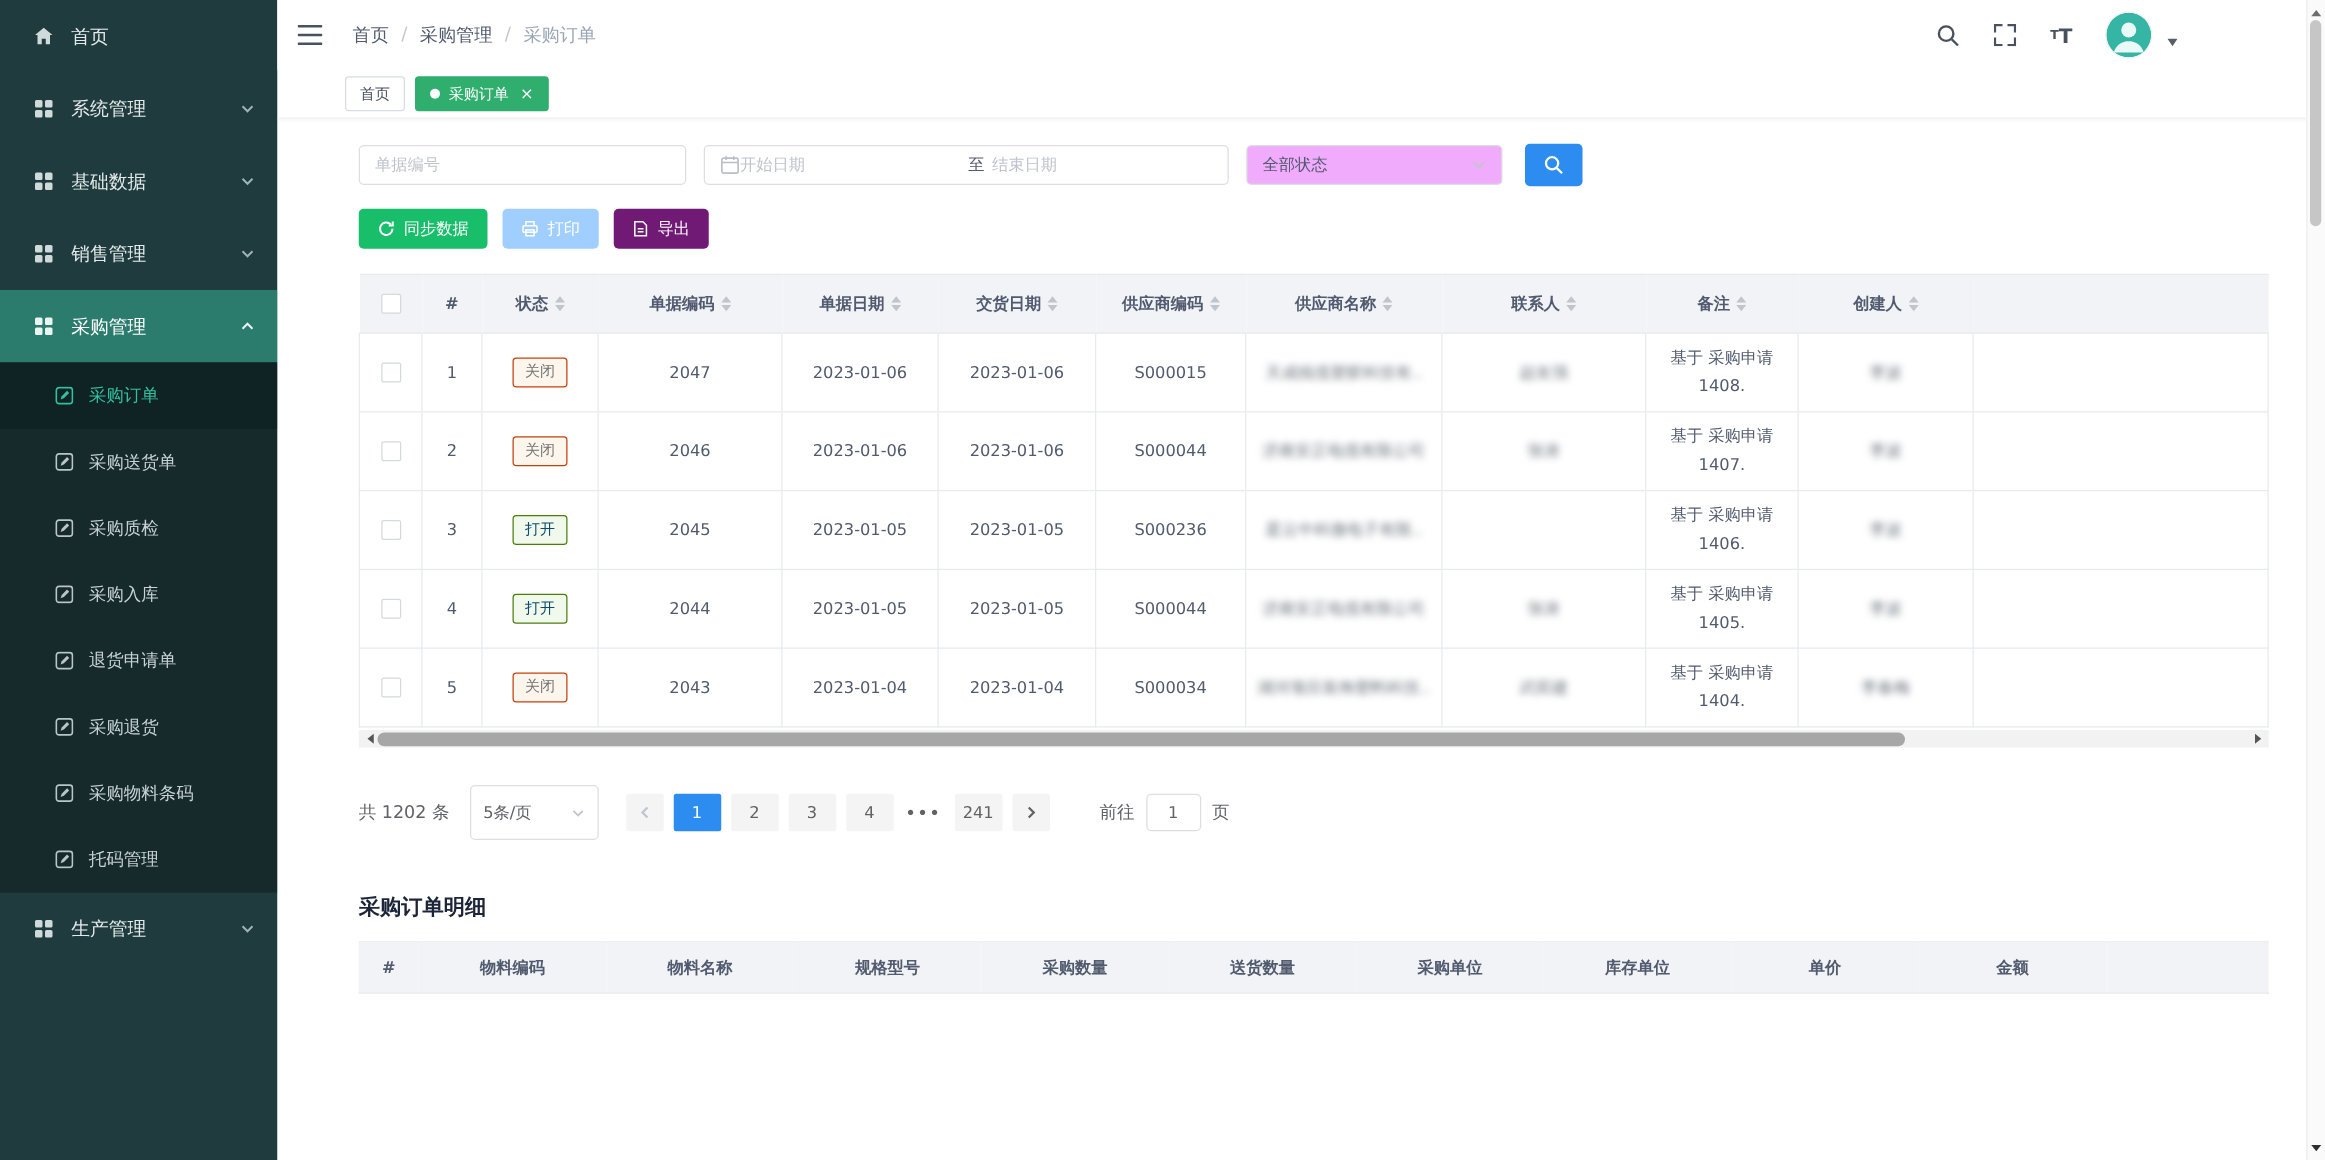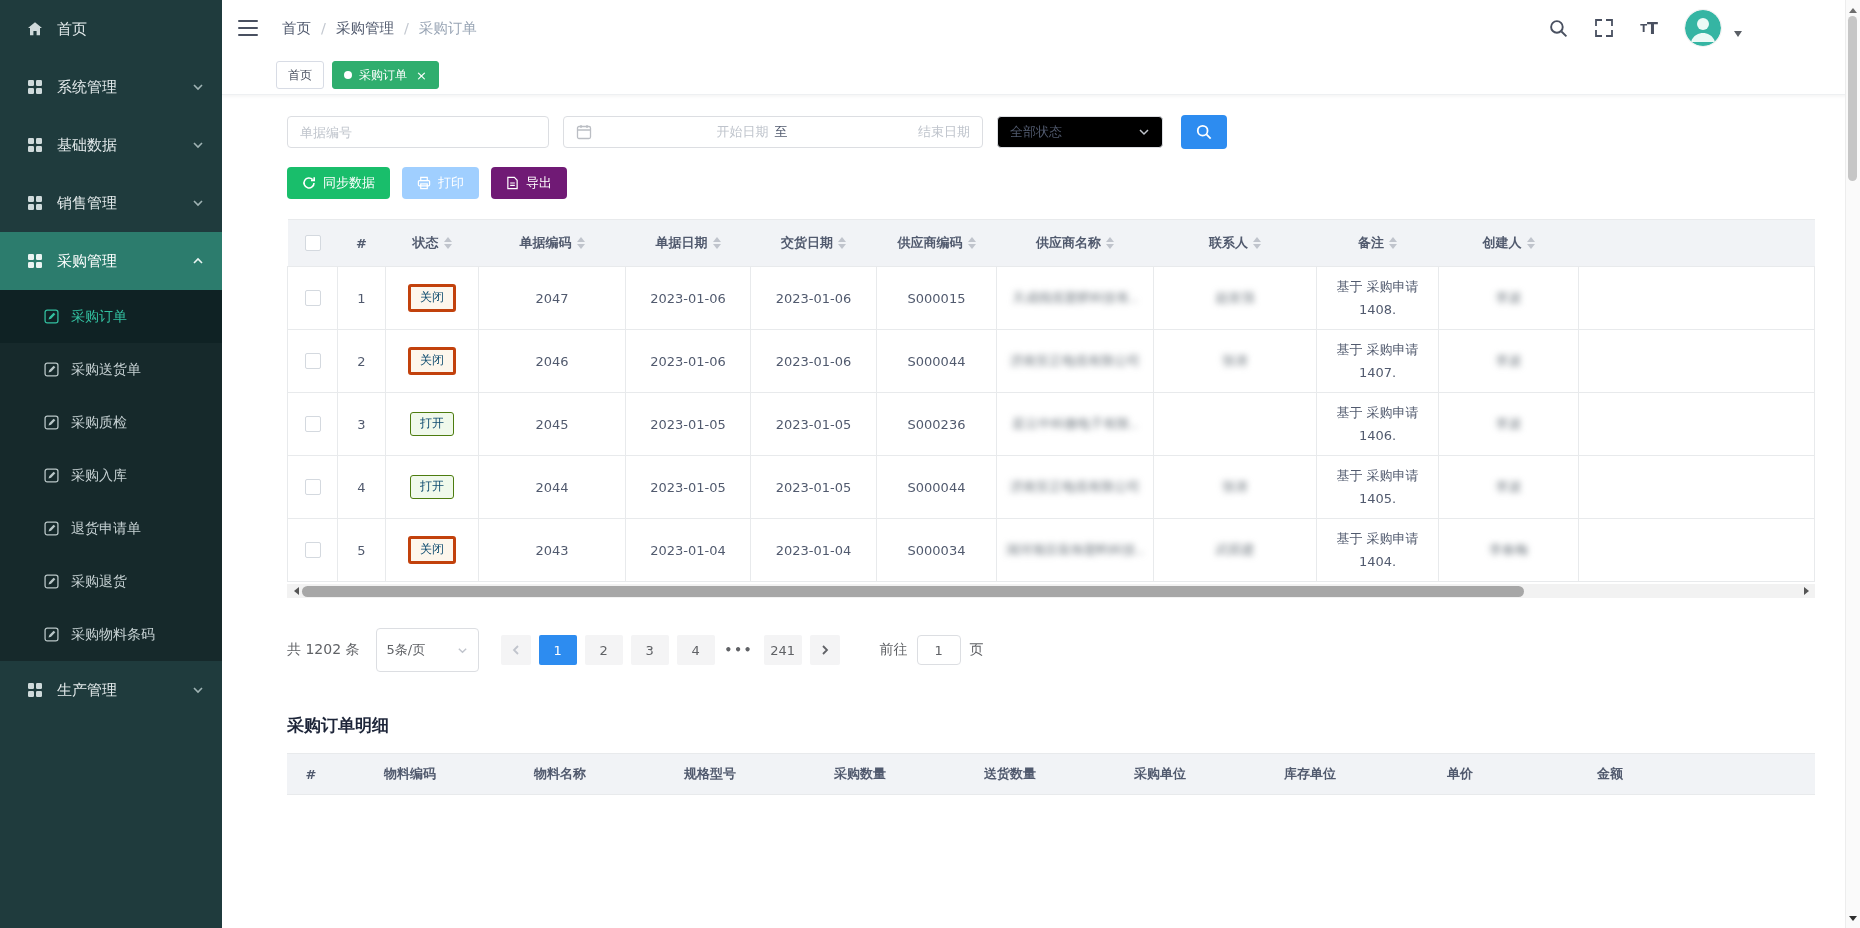--- a/index.html
+++ b/index.html
@@ -42,23 +42,23 @@
   .tag .close{font-size:13px;line-height:1;margin-left:2px}
 
   .content{flex:1;padding:20px 45px 0 65px;box-sizing:border-box;overflow:hidden}
 
   
   .filters{display:flex;align-items:center;gap:14px}
   .inp{height:32px;box-sizing:border-box;border:1px solid #dcdee2;border-radius:4px;padding:0 12px;font-size:13px;color:#515a6e;outline:none;font-family:inherit}
   .inp::placeholder{color:#bfc4cc}
   .w1{width:262px}.w2{width:270px}
   .date-range{width:420px;height:32px;box-sizing:border-box;border:1px solid #dcdee2;border-radius:4px;display:flex;align-items:center;padding:0 12px;font-size:13px;color:#bfc4cc;background:#fff;cursor:pointer}
-  .date-range .ph{flex:1;text-align:right}
+  .date-range .ph{flex:1;text-align:left}
   .date-range .sep{color:#515a6e;padding:0 6px}
-  .select{width:166px;height:32px;box-sizing:border-box;border:1px solid #dcdee2;border-radius:4px;display:flex;align-items:center;justify-content:space-between;padding:0 12px;font-size:13px;color:#515a6e;background:#000000;cursor:pointer}
+  .select{width:205px;height:32px;box-sizing:border-box;border:1px solid #dcdee2;border-radius:4px;display:flex;align-items:center;justify-content:space-between;padding:0 12px;font-size:13px;color:#515a6e;background:#f0abfc;cursor:pointer}
   .chevi{color:#c0c4cc;display:inline-flex}
   .search-btn{width:46px;height:34px;border:none;border-radius:4px;background:#2d8cf0;display:flex;align-items:center;justify-content:center;cursor:pointer;margin-left:4px}
 
   
   .actions{margin-top:18px;display:flex;gap:12px}
   .btn{height:32px;border:none;border-radius:4px;display:inline-flex;align-items:center;gap:7px;padding:0 15px;font-size:13px;color:#fff;cursor:pointer;font-family:Liberation Serif, serif}
   .btn .bi{display:inline-flex}
   .btn.sync{background:#19be6b}
   .btn.print{background:#a0cfff}
   .btn.export{background:#701a75}
@@ -67,21 +67,21 @@
   .table-zone{margin-top:20px}
   table.grid{width:100%;border-collapse:collapse;table-layout:fixed;font-size:13px;color:#515a6e}
   .grid thead th{background:#f1f3f6;height:46px;font-weight:600;text-align:center;padding:0 6px;border-top:1px solid #e8eaec;border-bottom:1px solid #e8eaec}
   .grid tbody td{height:62px;border:1px solid #e8eaec;text-align:center;padding:0 8px;background:#fff;overflow:hidden}
   .th-inner{display:inline-flex;align-items:center;justify-content:center}
   .sort{display:inline-flex;flex-direction:column;align-items:center;margin-left:5px;cursor:pointer}
   .sort .su{width:0;height:0;border-left:4px solid transparent;border-right:4px solid transparent;border-bottom:5px solid #c0c4cc;margin-bottom:2px}
   .sort .sd{width:0;height:0;border-left:4px solid transparent;border-right:4px solid transparent;border-top:5px solid #c0c4cc}
   .cb{display:inline-block;width:14px;height:14px;border:1px solid #d4d9df;border-radius:2px;background:#fff;vertical-align:middle;cursor:pointer}
   .tag-status{display:inline-block;padding:3px 9px;border-radius:3px;font-size:12px;line-height:1.3}
-  .tag-closed{background:#fdf6ec;border:3px solid #c2410c;color:#0c4a6e}
+  .tag-closed{background:#fdf6ec;border:1px solid #c2410c;color:#737373}
   .tag-open{background:#f0f9eb;border:1px solid #4d7c0f;color:#0c4a6e}
   .blurred{filter:blur(3px);user-select:none;color:#6a737b;white-space:nowrap}
   .remark-cell{line-height:1.8;padding:0 10px}
 
   
   .hscroll{position:relative;height:14px;background:#f2f2f2;margin-top:2px}
   .hthumb{position:absolute;top:1.5px;left:15px;width:80%;height:11px;background:#a7a7a7;border-radius:6px;cursor:pointer}
   .harrow{position:absolute;top:0;width:14px;height:14px;display:flex;align-items:center;justify-content:center;cursor:pointer}
   .harrow.left{left:0}.harrow.right{right:0}
   .tri-l{width:0;height:0;border:4px solid transparent;border-right:5px solid #555}
@@ -245,20 +245,29 @@
           <span>采购退货</span>
         </div>
         <div class="sub-item">
           <span class="mi">
             <svg width="15" height="15" viewBox="0 0 14 14" fill="none" stroke="currentColor" stroke-width="1.2">
               <rect x="1" y="1" width="12" height="12" rx="2"></rect>
               <path d="M4.2 9.8l.8-2.4 4-4 1.6 1.6-4 4-2.4.8z" fill="currentColor" stroke="none"></path>
             </svg>
           </span>
           <span>采购物料条码</span>
+        </div>
+        <div class="sub-item">
+          <span class="mi">
+            <svg width="15" height="15" viewBox="0 0 14 14" fill="none" stroke="currentColor" stroke-width="1.2">
+              <rect x="1" y="1" width="12" height="12" rx="2"></rect>
+              <path d="M4.2 9.8l.8-2.4 4-4 1.6 1.6-4 4-2.4.8z" fill="currentColor" stroke="none"></path>
+            </svg>
+          </span>
+          <span>托码管理</span>
         </div>
       </div>
       <div class="top-item">
         <span class="mi">
           <svg width="16" height="16" viewBox="0 0 16 16" fill="currentColor">
             <rect x="1" y="1" width="6" height="6" rx="1.2"></rect>
             <rect x="9" y="1" width="6" height="6" rx="1.2"></rect>
             <rect x="1" y="9" width="6" height="6" rx="1.2"></rect>
             <rect x="9" y="9" width="6" height="6" rx="1.2"></rect>
           </svg>

